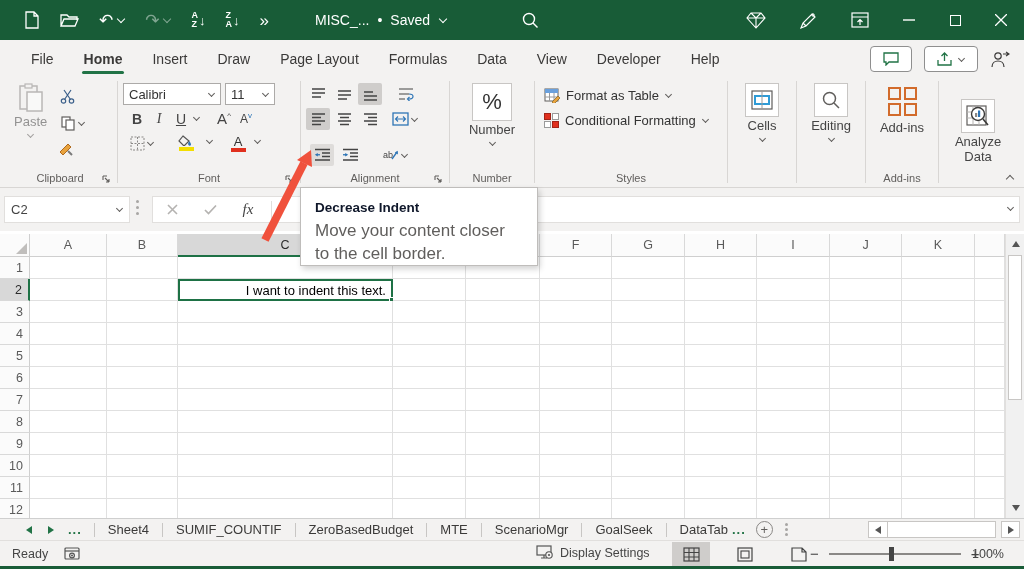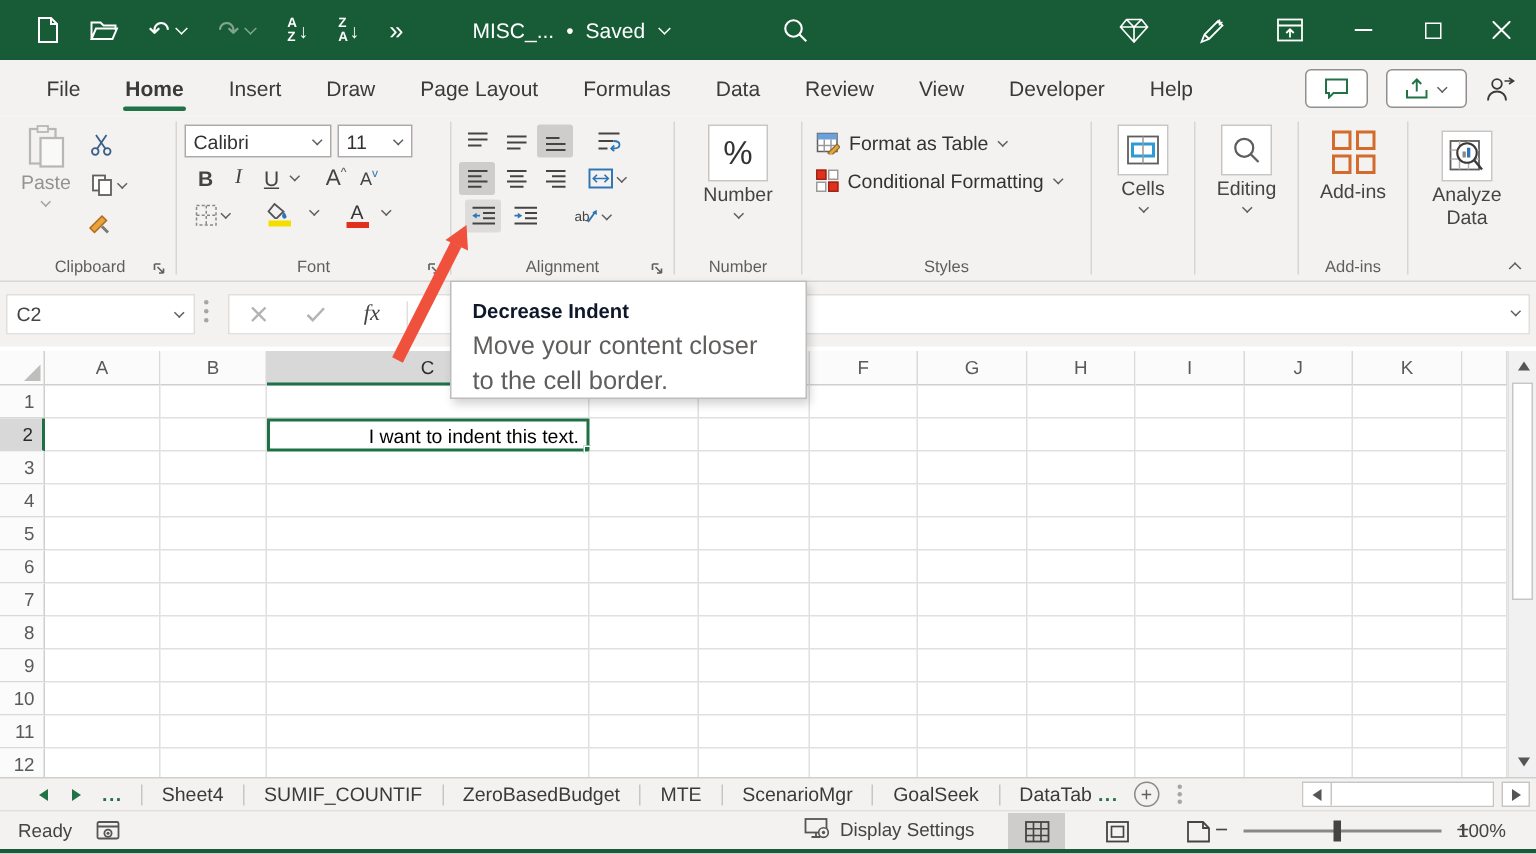--- a/index.html
+++ b/index.html
@@ -216,21 +216,20 @@
 
 <div class="tabrow">
   <div class="tabs">
     <span class="rtab">File</span>
     <span class="rtab active" style="color:#3b3a39">Home</span>
     <span class="rtab">Insert</span>
     <span class="rtab">Draw</span>
     <span class="rtab">Page Layout</span>
     <span class="rtab">Formulas</span>
     <span class="rtab">Data</span>
-    <span class="rtab">Review</span>
     <span class="rtab">View</span>
     <span class="rtab">Developer</span>
     <span class="rtab">Help</span>
   </div>
   <div class="tabrow-right">
     <span class="pillbtn">
       <svg width="16" height="14" viewBox="0 0 16 14">
           <path d="M1 1 h14 v9 h-9 l-3 3 v-3 h-2 z" fill="none" stroke="#217346" stroke-width="1.3"></path>
         </svg>
     </span>
@@ -392,21 +391,21 @@
       </span>
       <span style="width:2px"></span>
       <span class="smbtn" style="width:34px">
         <svg width="17" height="14" viewBox="0 0 17 14">
             <rect x="1" y="1" width="15" height="12" fill="none" stroke="#2e75b6" stroke-width="1.3"></rect>
             <path d="M4 7 h9 M6 4.5 L3.5 7 l2.5 2.5 M11 4.5 L13.5 7 l-2.5 2.5" fill="none" stroke="#2e75b6" stroke-width="1.1"></path>
           </svg>
         <span class="chev-s" style="margin-left:2px"></span>
       </span>
     </div>
-    <div class="row" style="gap:4px;margin-top:3px;padding-left:6px">
+    <div class="row" style="gap:4px;margin-top:14px;padding-left:6px">
       <span class="smbtn hover">
         <svg width="17" height="14" viewBox="0 0 17 14">
             <path d="M1 1.5 h15 M8 5 h8 M8 8.5 h8 M1 12 h15" stroke="#444" stroke-width="1.3"></path>
             <path d="M6 6.75 H2.5" stroke="#2e75b6" stroke-width="1.3"></path>
             <polygon points="0.8,6.75 3.8,4.9 3.8,8.6" fill="#2e75b6"></polygon>
           </svg>
       </span>
       <span class="smbtn">
         <svg width="17" height="14" viewBox="0 0 17 14">
             <path d="M1 1.5 h15 M8 5 h8 M8 8.5 h8 M1 12 h15" stroke="#444" stroke-width="1.3"></path>
@@ -511,21 +510,21 @@
             <div></div>
           </span>
       </span>
       <span class="blabel">Add-ins</span>
     </div>
     <div class="rg-label"><span>Add-ins</span></div>
   </div>
   <div class="rdiv"></div>
 
   <div class="rgroup" style="width:72px">
-    <div class="bigbtn" style="margin:4px auto">
+    <div class="bigbtn" style="margin:16px auto">
       <span class="boxicon">
         <svg width="24" height="22" viewBox="0 0 24 22">
             <rect x="1" y="1" width="19" height="19" fill="#fff" stroke="#605e5c" stroke-width="1.2"></rect>
             <path d="M7 1 v19 M13 1 v19 M1 7 h19 M1 13 h19" stroke="#b5b3b1" stroke-width="1"></path>
             <circle cx="12" cy="9" r="6.5" fill="#fff" stroke="#3b3a39" stroke-width="1.4"></circle>
             <rect x="9" y="8" width="2.2" height="4" fill="#8a8886"></rect>
             <rect x="12" y="5.5" width="2.2" height="6.5" fill="#2e75b6"></rect>
             <line x1="17" y1="14" x2="22" y2="20" stroke="#3b3a39" stroke-width="1.6"></line>
           </svg>
       </span>

